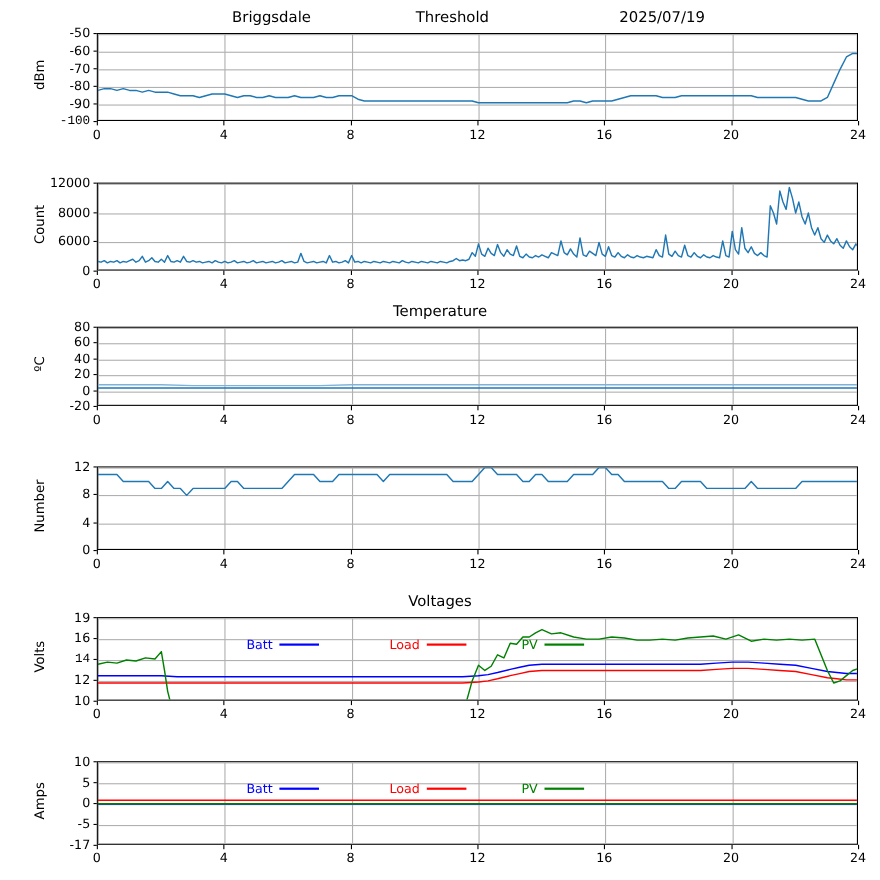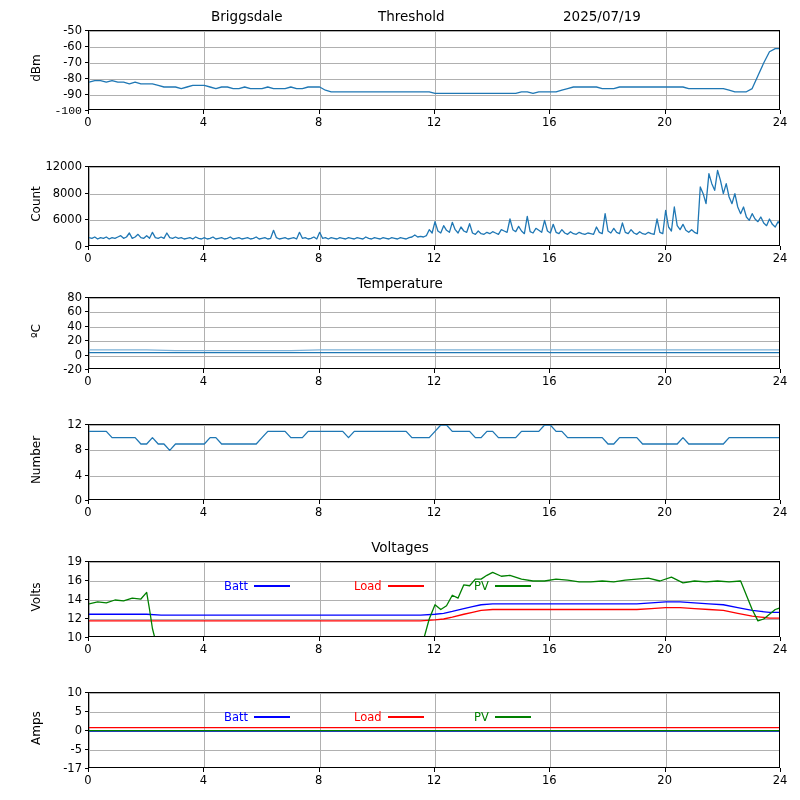--- a/index.html
+++ b/index.html
@@ -308,21 +308,21 @@
           <svg class="series" width="692" height="76">
             <path d="M0.00,52.25 L14.42,52.25 L28.83,52.25 L43.25,52.25 L57.67,52.25 L72.08,53.20 L86.50,53.20 L115.33,53.20 L144.17,53.20 L173.00,53.20 L201.83,53.20 L230.67,53.20 L259.50,53.20 L288.33,53.20 L317.17,53.20 L331.58,53.20 L346.00,52.25 L354.65,51.30 L363.30,49.40 L374.83,46.55 L383.48,44.65 L392.13,42.75 L403.67,41.80 L418.08,41.80 L432.50,41.80 L446.92,41.80 L461.33,41.80 L475.75,41.80 L490.17,41.80 L504.58,41.80 L519.00,41.80 L533.42,41.80 L547.83,41.80 L562.25,40.85 L576.67,39.90 L591.08,39.90 L605.50,40.85 L619.92,41.80 L634.33,42.75 L648.75,45.60 L663.17,48.45 L671.82,49.40 L680.47,50.35 L692.00,50.35" fill="none" stroke="#0000ff" stroke-width="1.3" stroke-linejoin="round" stroke-linecap="round"></path>
             <path d="M0.00,58.90 L14.42,58.90 L28.83,58.90 L43.25,58.90 L57.67,58.90 L72.08,58.90 L86.50,58.90 L115.33,58.90 L144.17,58.90 L173.00,58.90 L201.83,58.90 L230.67,58.90 L259.50,58.90 L288.33,58.90 L317.17,58.90 L331.58,58.90 L346.00,57.95 L354.65,57.00 L363.30,55.10 L374.83,52.25 L383.48,50.35 L392.13,48.45 L403.67,47.50 L418.08,47.50 L432.50,47.50 L446.92,47.50 L461.33,47.50 L475.75,47.50 L490.17,47.50 L504.58,47.50 L519.00,47.50 L533.42,47.50 L547.83,47.50 L562.25,46.55 L576.67,45.60 L591.08,45.60 L605.50,46.55 L619.92,47.50 L634.33,48.45 L648.75,51.30 L663.17,54.15 L671.82,55.10 L680.47,56.05 L692.00,56.05" fill="none" stroke="#ff0000" stroke-width="1.3" stroke-linejoin="round" stroke-linecap="round"></path>
             <path d="M0.00,41.80 L8.65,39.90 L17.30,40.85 L25.95,38.00 L34.60,38.95 L43.25,36.10 L51.90,37.05 L57.67,30.40 L60.55,47.50 L63.43,66.50 L66.32,77.90 L334.47,77.90 L340.23,57.00 L346.00,42.75 L351.77,47.50 L357.53,43.70 L363.30,33.25 L369.07,36.10 L374.83,22.80 L380.60,23.75 L386.37,17.10 L392.13,17.10 L397.90,13.30 L403.67,10.45 L412.32,14.25 L420.97,13.30 L432.50,17.10 L444.03,19.00 L455.57,19.00 L467.10,17.10 L478.63,18.05 L490.17,19.95 L501.70,19.95 L513.23,19.00 L524.77,19.95 L536.30,18.05 L547.83,17.10 L559.37,16.15 L570.90,19.00 L582.43,15.20 L593.97,20.90 L605.50,19.00 L617.03,19.95 L628.57,19.00 L640.10,19.95 L651.63,19.00 L663.17,47.50 L668.93,58.90 L674.70,57.00 L680.47,52.25 L686.23,47.50 L692.00,45.60" fill="none" stroke="#008000" stroke-width="1.3" stroke-linejoin="round" stroke-linecap="round"></path>
           </svg>
         </div>
         <div class="ytick-label" style="top: 637px; right: 718px;">10</div>
         <div class="ytick-mark" style="left: 84.5px; top: 637px;"></div>
         <div class="ytick-label" style="top: 618px; right: 718px;">12</div>
         <div class="ytick-mark" style="left: 84.5px; top: 618px;"></div>
-        <div class="ytick-label" style="top: 599px; right: 718px;">14</div>
+        <div class="ytick-label" style="top: 599px; right: 718px; font-family: Liberation Mono, monospace;">14</div>
         <div class="ytick-mark" style="left: 84.5px; top: 599px;"></div>
         <div class="ytick-label" style="top: 580px; right: 718px;">16</div>
         <div class="ytick-mark" style="left: 84.5px; top: 580px;"></div>
         <div class="ytick-label" style="top: 561px; right: 718px;">19</div>
         <div class="ytick-mark" style="left: 84.5px; top: 561px;"></div>
         <div class="xtick-label" style="left: 88px; top: 642px;">0</div>
         <div class="xtick-mark" style="left: 88px; top: 637px;"></div>
         <div class="xtick-label" style="left: 203.333px; top: 642px;">4</div>
         <div class="xtick-mark" style="left: 203px; top: 637px;"></div>
         <div class="xtick-label" style="left: 318.667px; top: 642px;">8</div>

